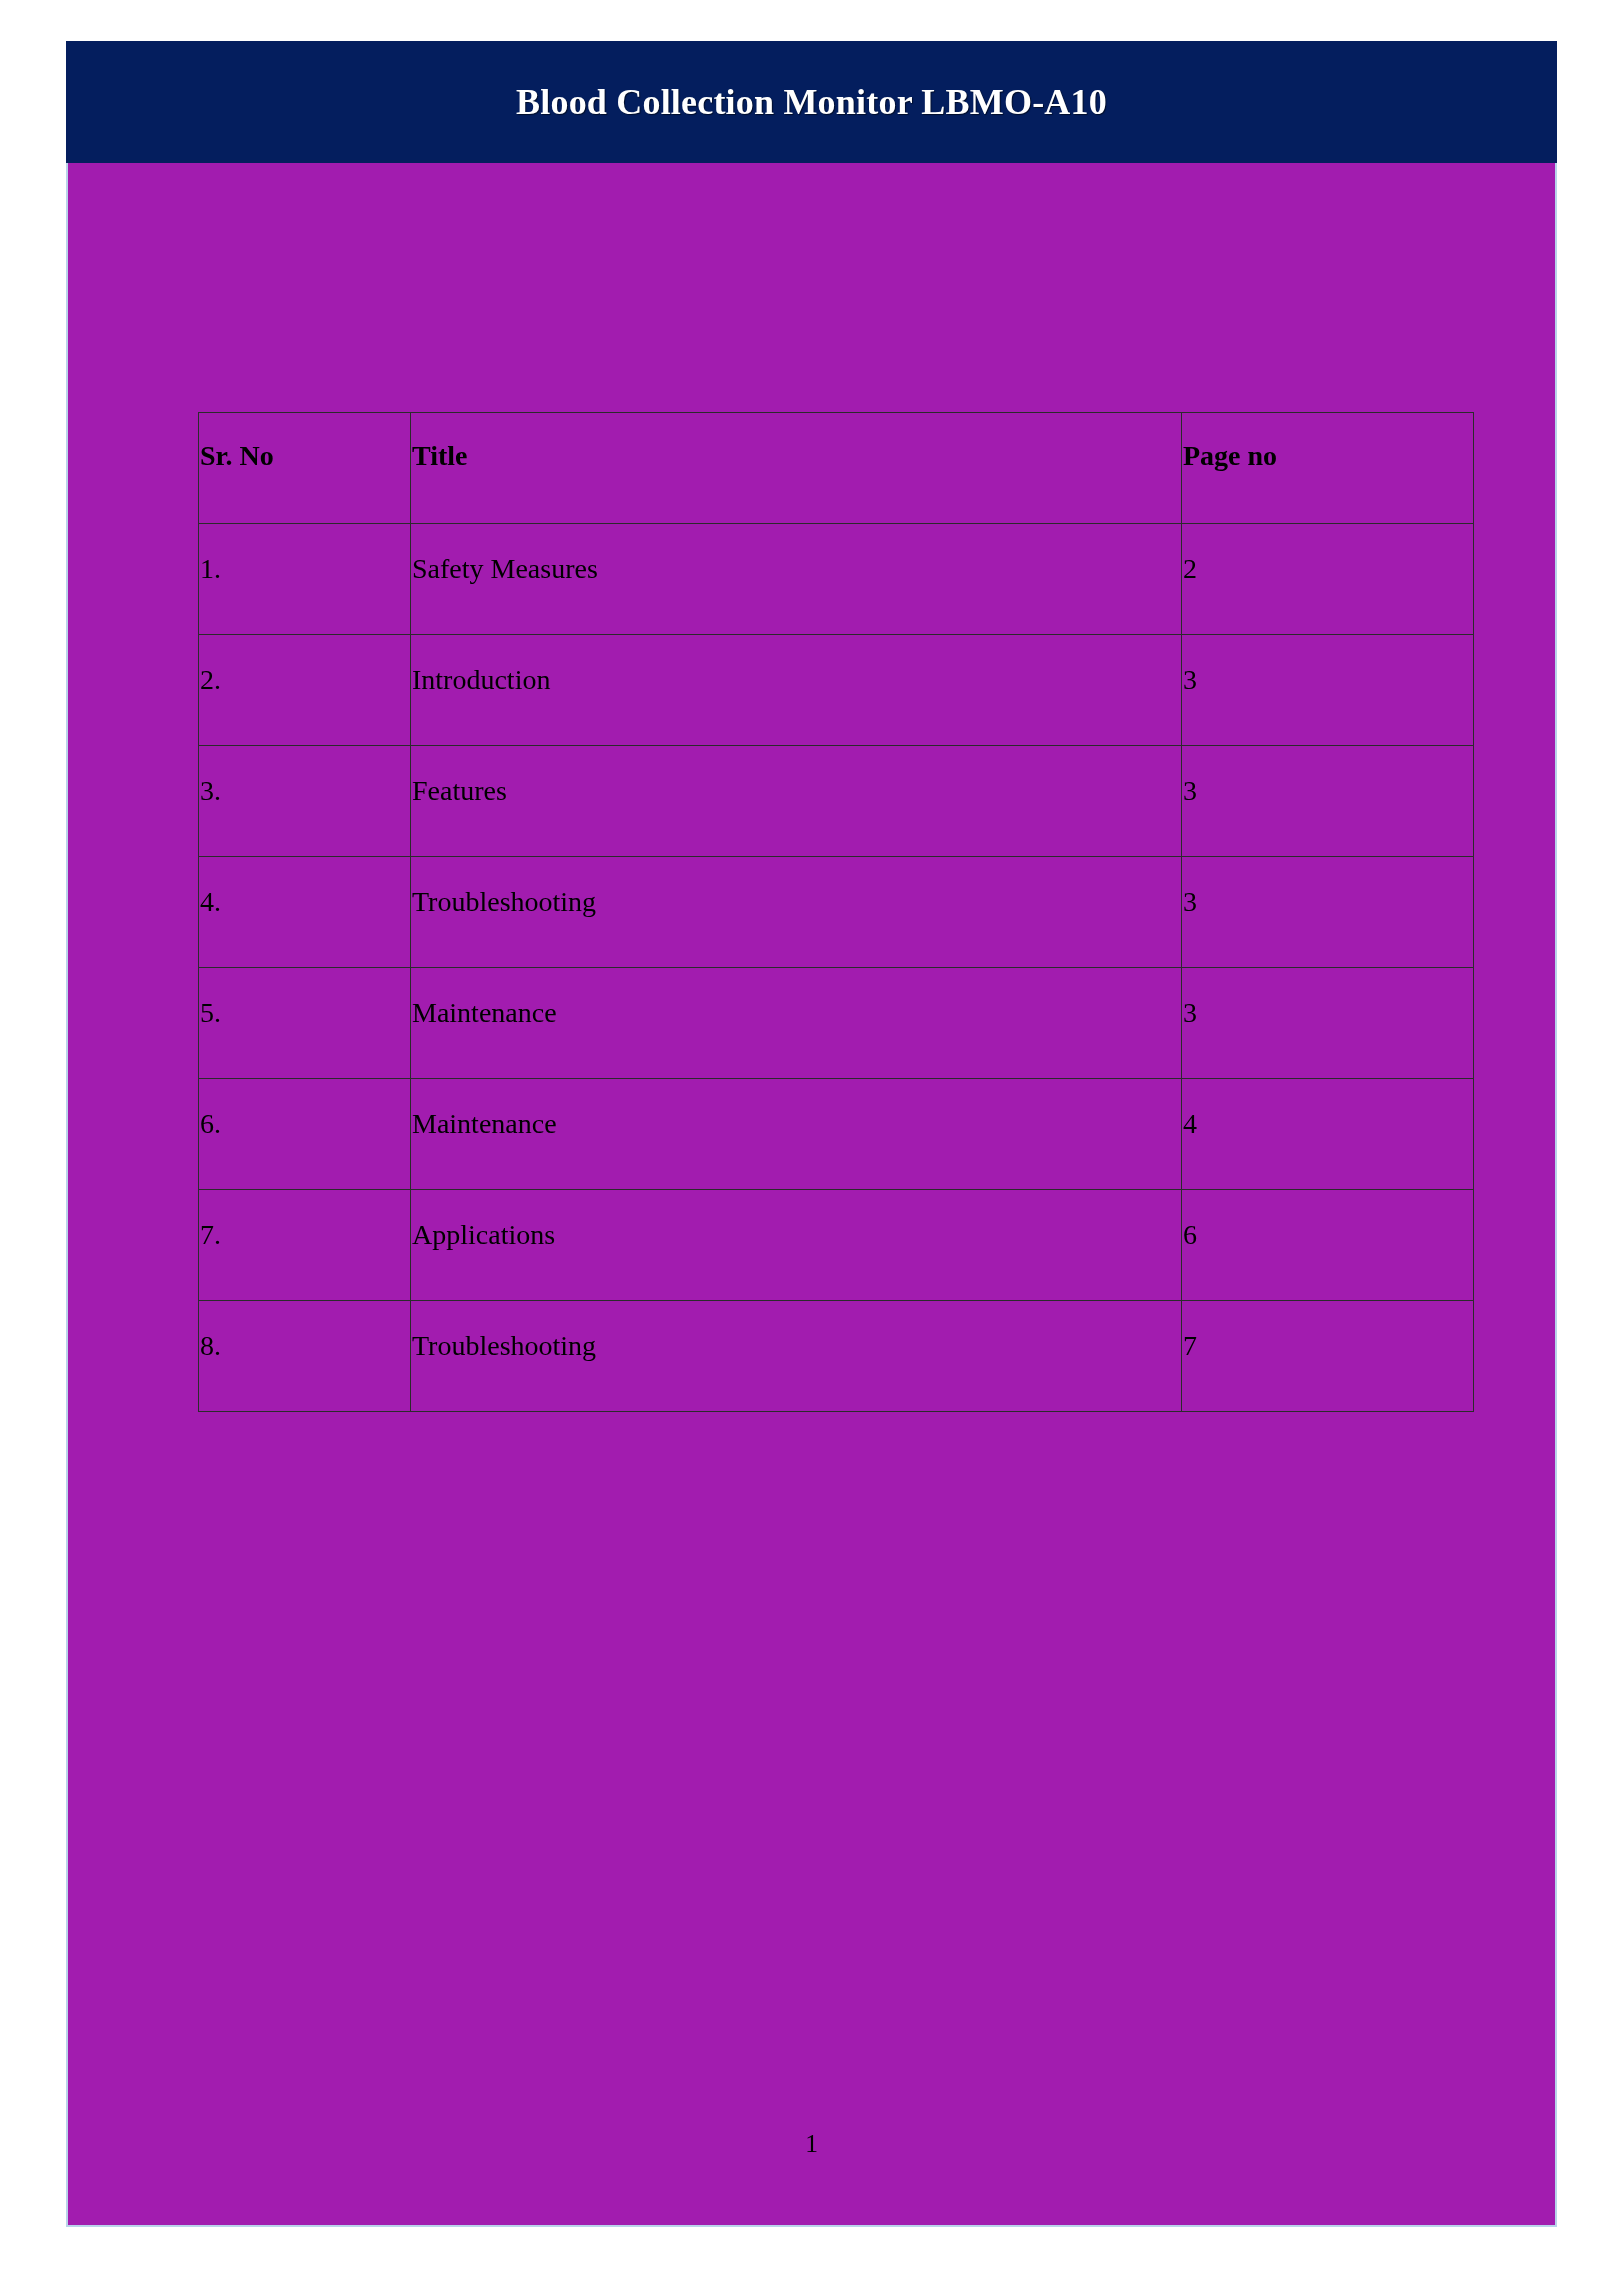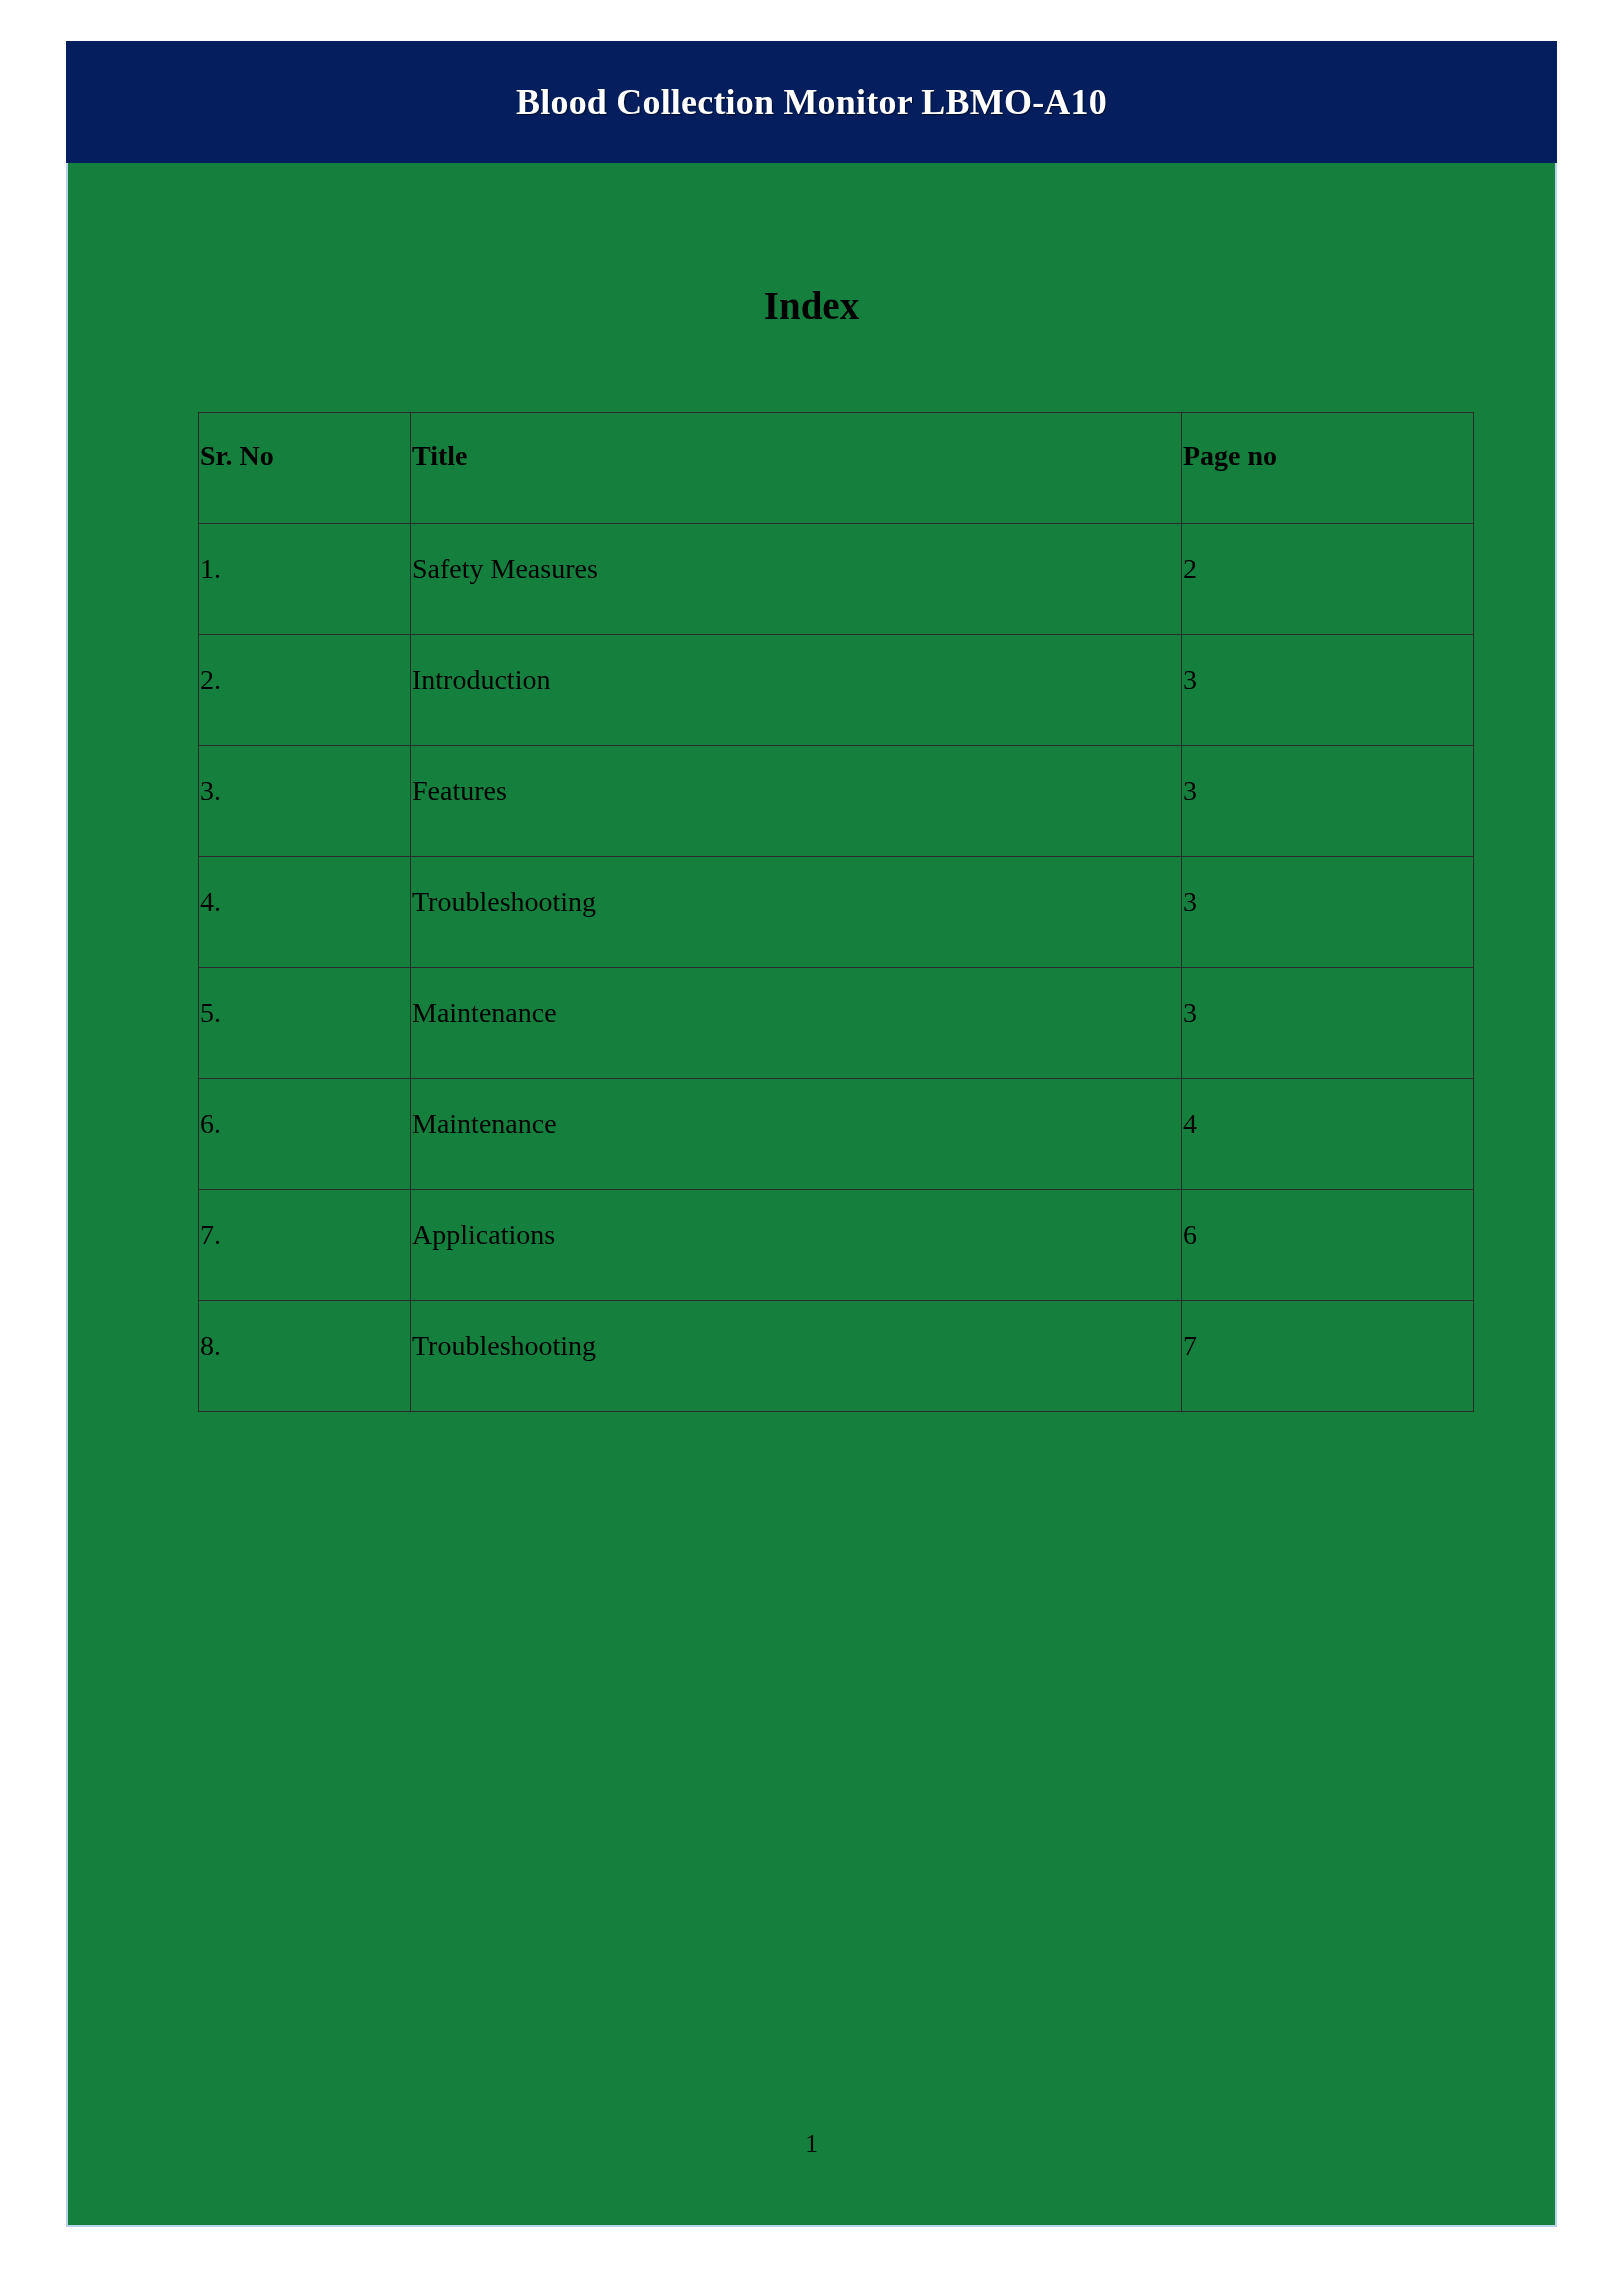--- a/index.html
+++ b/index.html
@@ -16,21 +16,21 @@
     overflow: hidden;
   }
 
   
   .page {
     position: absolute;
     left: 66px;
     top: 41px;
     width: 1491px;
     height: 2186px;
-    background: #15803d;
+    background: #a21caf;
     border: 2px solid #b9d3ea;
   }
 
   
   .banner {
     position: absolute;
     left: -2px;
     top: -2px;
     width: 1491px;
     height: 122px;
@@ -108,21 +108,20 @@
 </style>
 </head>
 <body>
 
 <div class="page">
 
   <div class="banner">
     <div class="banner-title">Blood Collection Monitor LBMO-A10</div>
   </div>
 
-  <div class="index-heading">Index</div>
 
   <div class="index-table-wrap">
     <table class="index-table">
       <colgroup>
         <col class="c-sr">
         <col class="c-title">
         <col class="c-page">
       </colgroup>
       <thead>
         <tr class="header-row">

